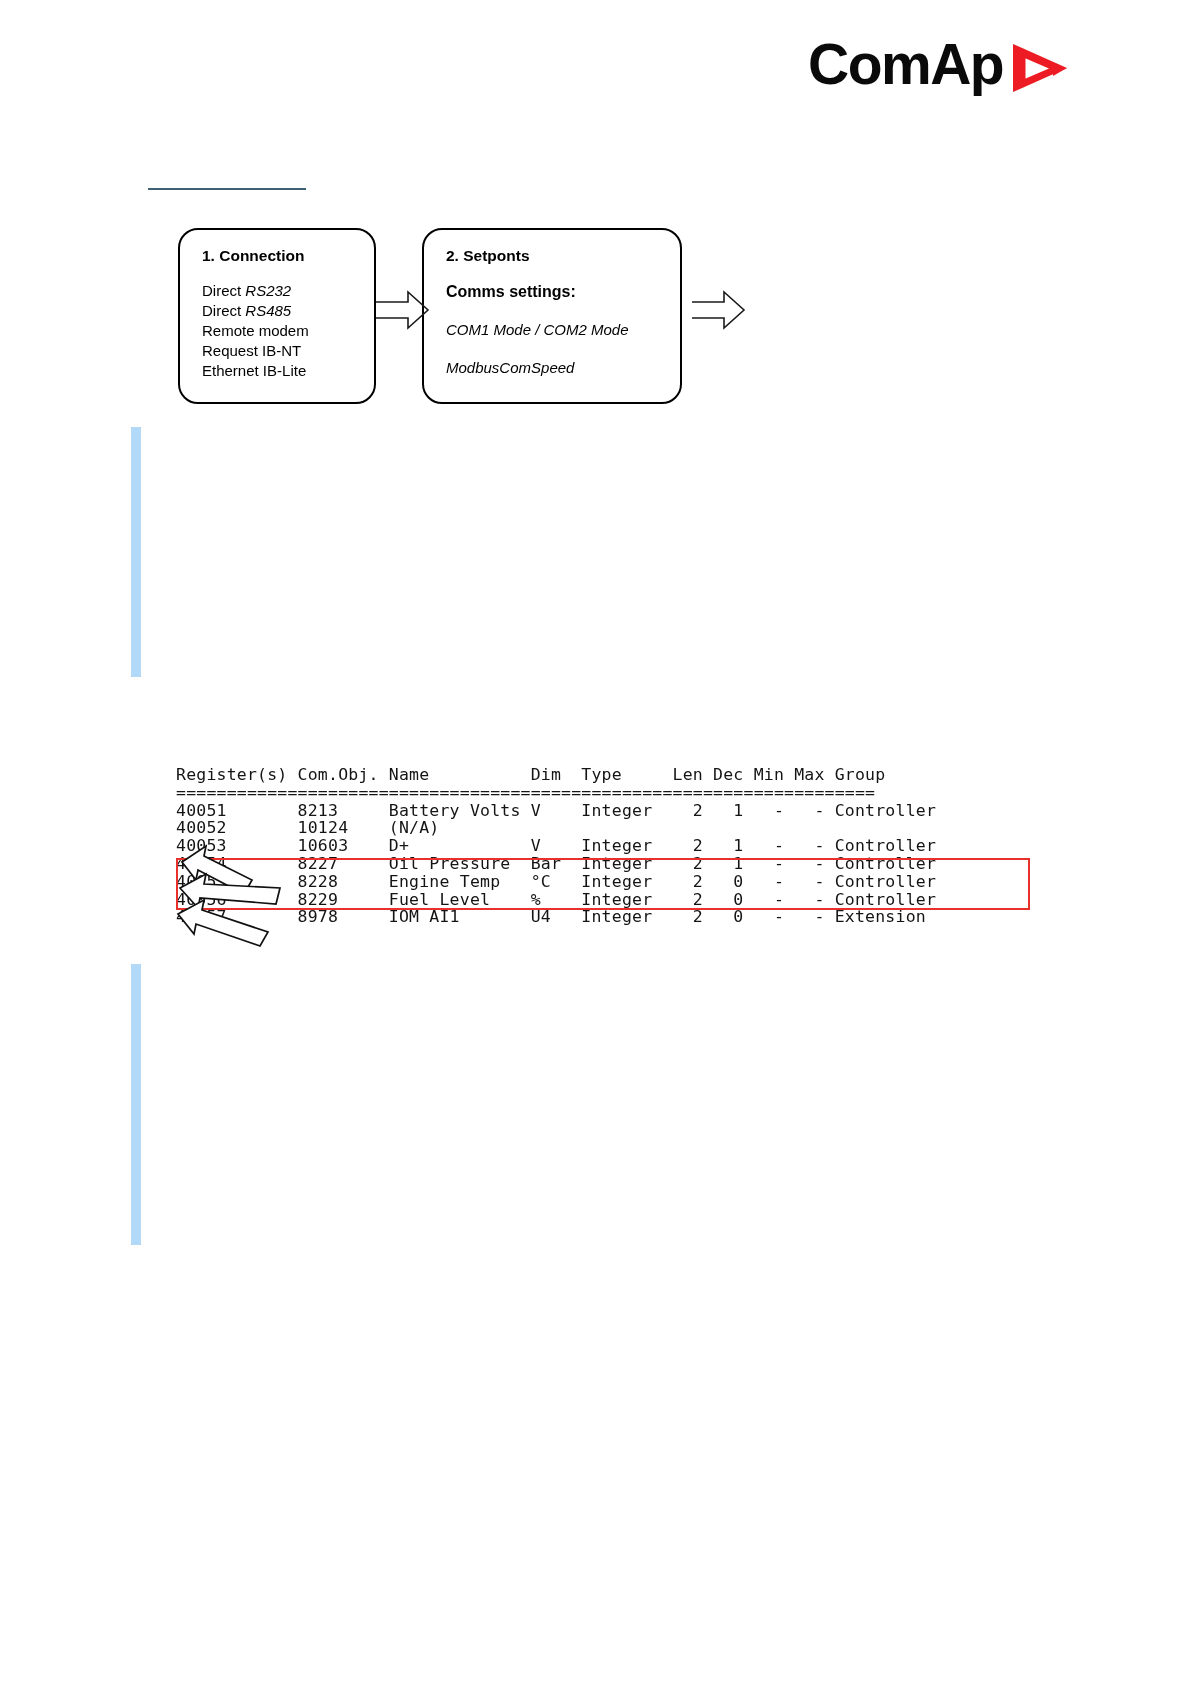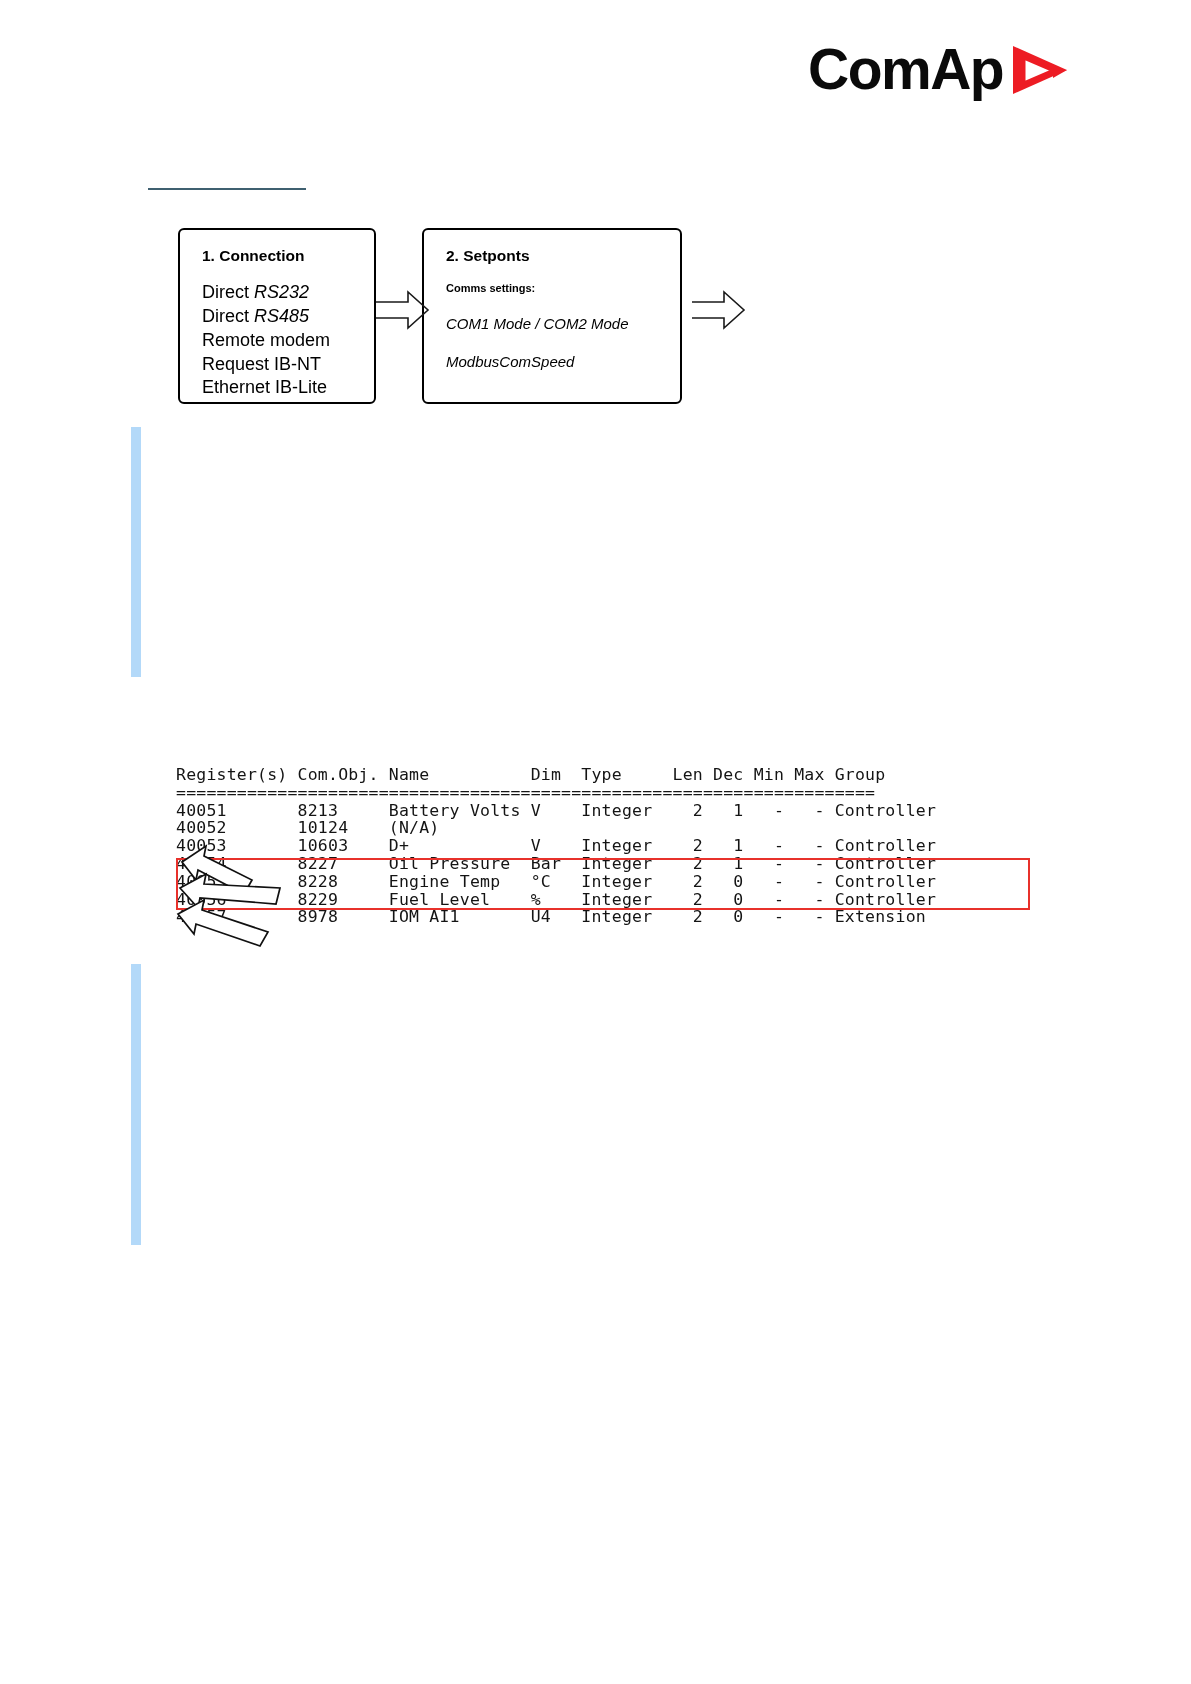--- a/index.html
+++ b/index.html
@@ -14,21 +14,21 @@
     font-family: "Liberation Sans", sans-serif;
     overflow: hidden;
   }
 
   
   #logo {
     position: absolute;
     left: 808px;
     top: 36px;
     display: flex;
-    align-items: flex-end;
+    align-items: flex-start;
     height: 62px;
   }
   #logo-text {
     font-family: "Liberation Sans", sans-serif;
     font-size: 57px;
     font-weight: bold;
     letter-spacing: -1.5px;
     color: #0a0a0a;
     line-height: 1;
   }
@@ -65,46 +65,46 @@
     left: 178px;
     top: 228px;
     width: 790px;
     height: 176px;
   }
   .flow-box {
     position: absolute;
     top: 0;
     height: 176px;
     border: 2px solid #000000;
-    border-radius: 6px;
+    border-radius: 20px;
     box-sizing: border-box;
     background: #ffffff;
     padding: 16px 0 0 22px;
   }
   #flow-box-1 { left: 0px;   width: 198px; }
   #flow-box-2 { left: 244px; width: 260px; }
   #flow-box-3 { left: 562px; width: 228px; }
 
   .flow-title {
     font-size: 15.5px;
     font-weight: bold;
     color: #000;
     line-height: 1.25;
     margin-bottom: 16px;
     white-space: nowrap;
   }
   .flow-line {
-    font-size: 18px;
+    font-size: 15px;
     color: #000;
     line-height: 1.32;
     white-space: nowrap;
   }
   .flow-line .em { font-style: italic; }
   .flow-sub-title {
-    font-size: 11px;
+    font-size: 16px;
     font-weight: bold;
     color: #000;
     line-height: 1.32;
     white-space: nowrap;
   }
   .flow-italic {
     font-size: 15px;
     font-style: italic;
     color: #000;
     line-height: 1.32;

